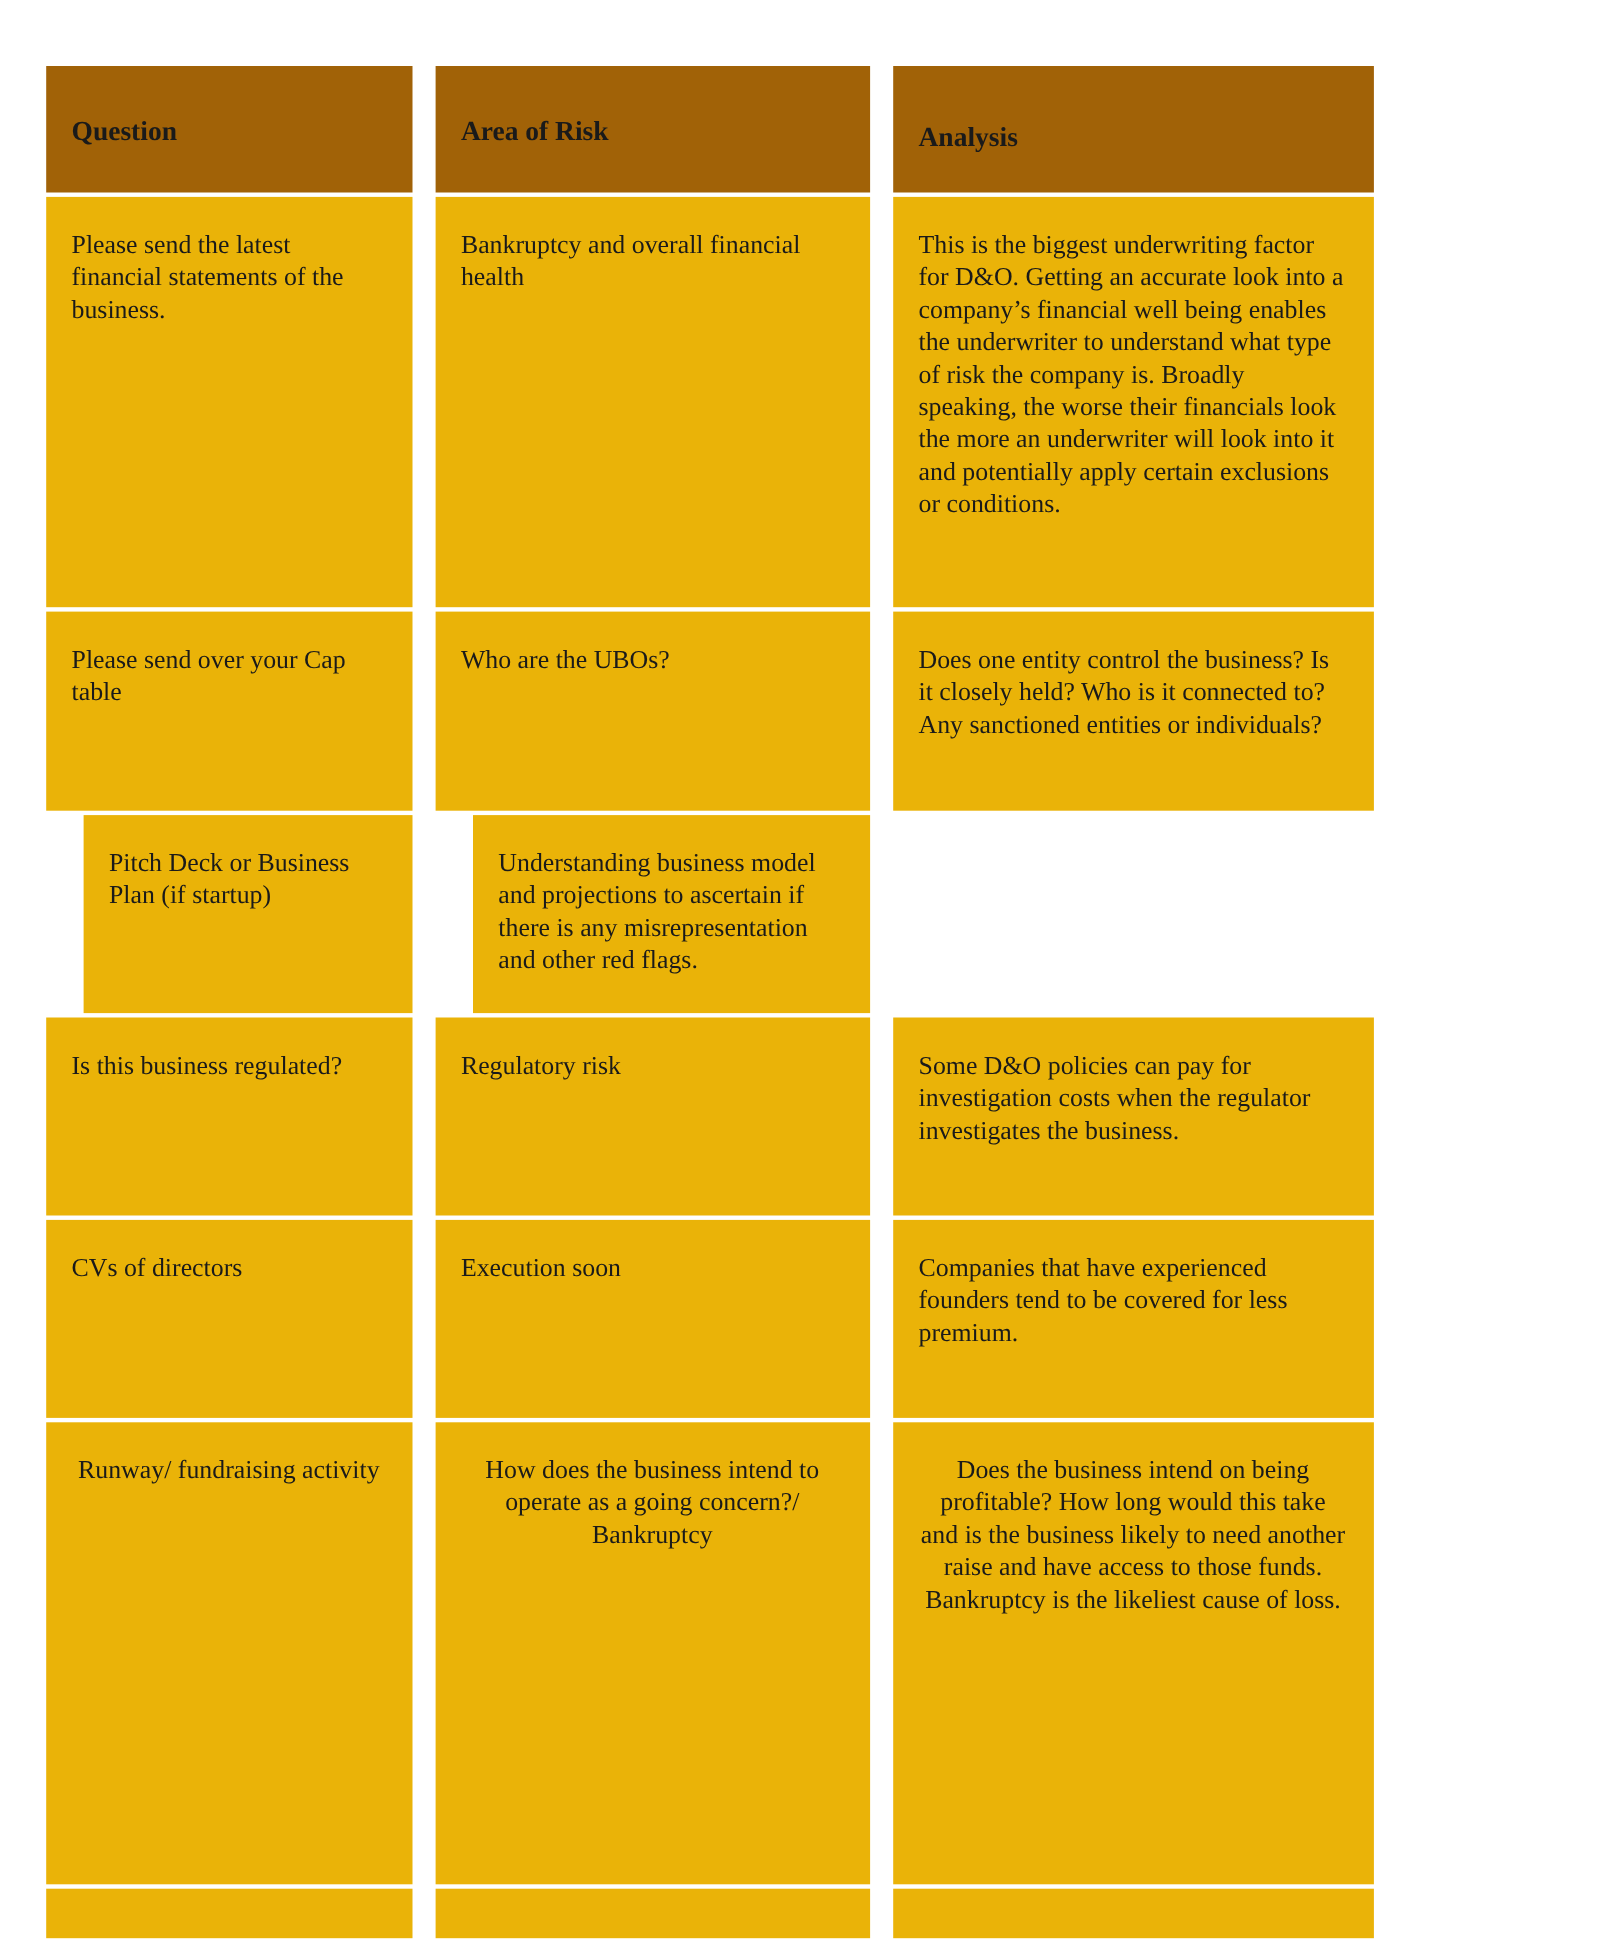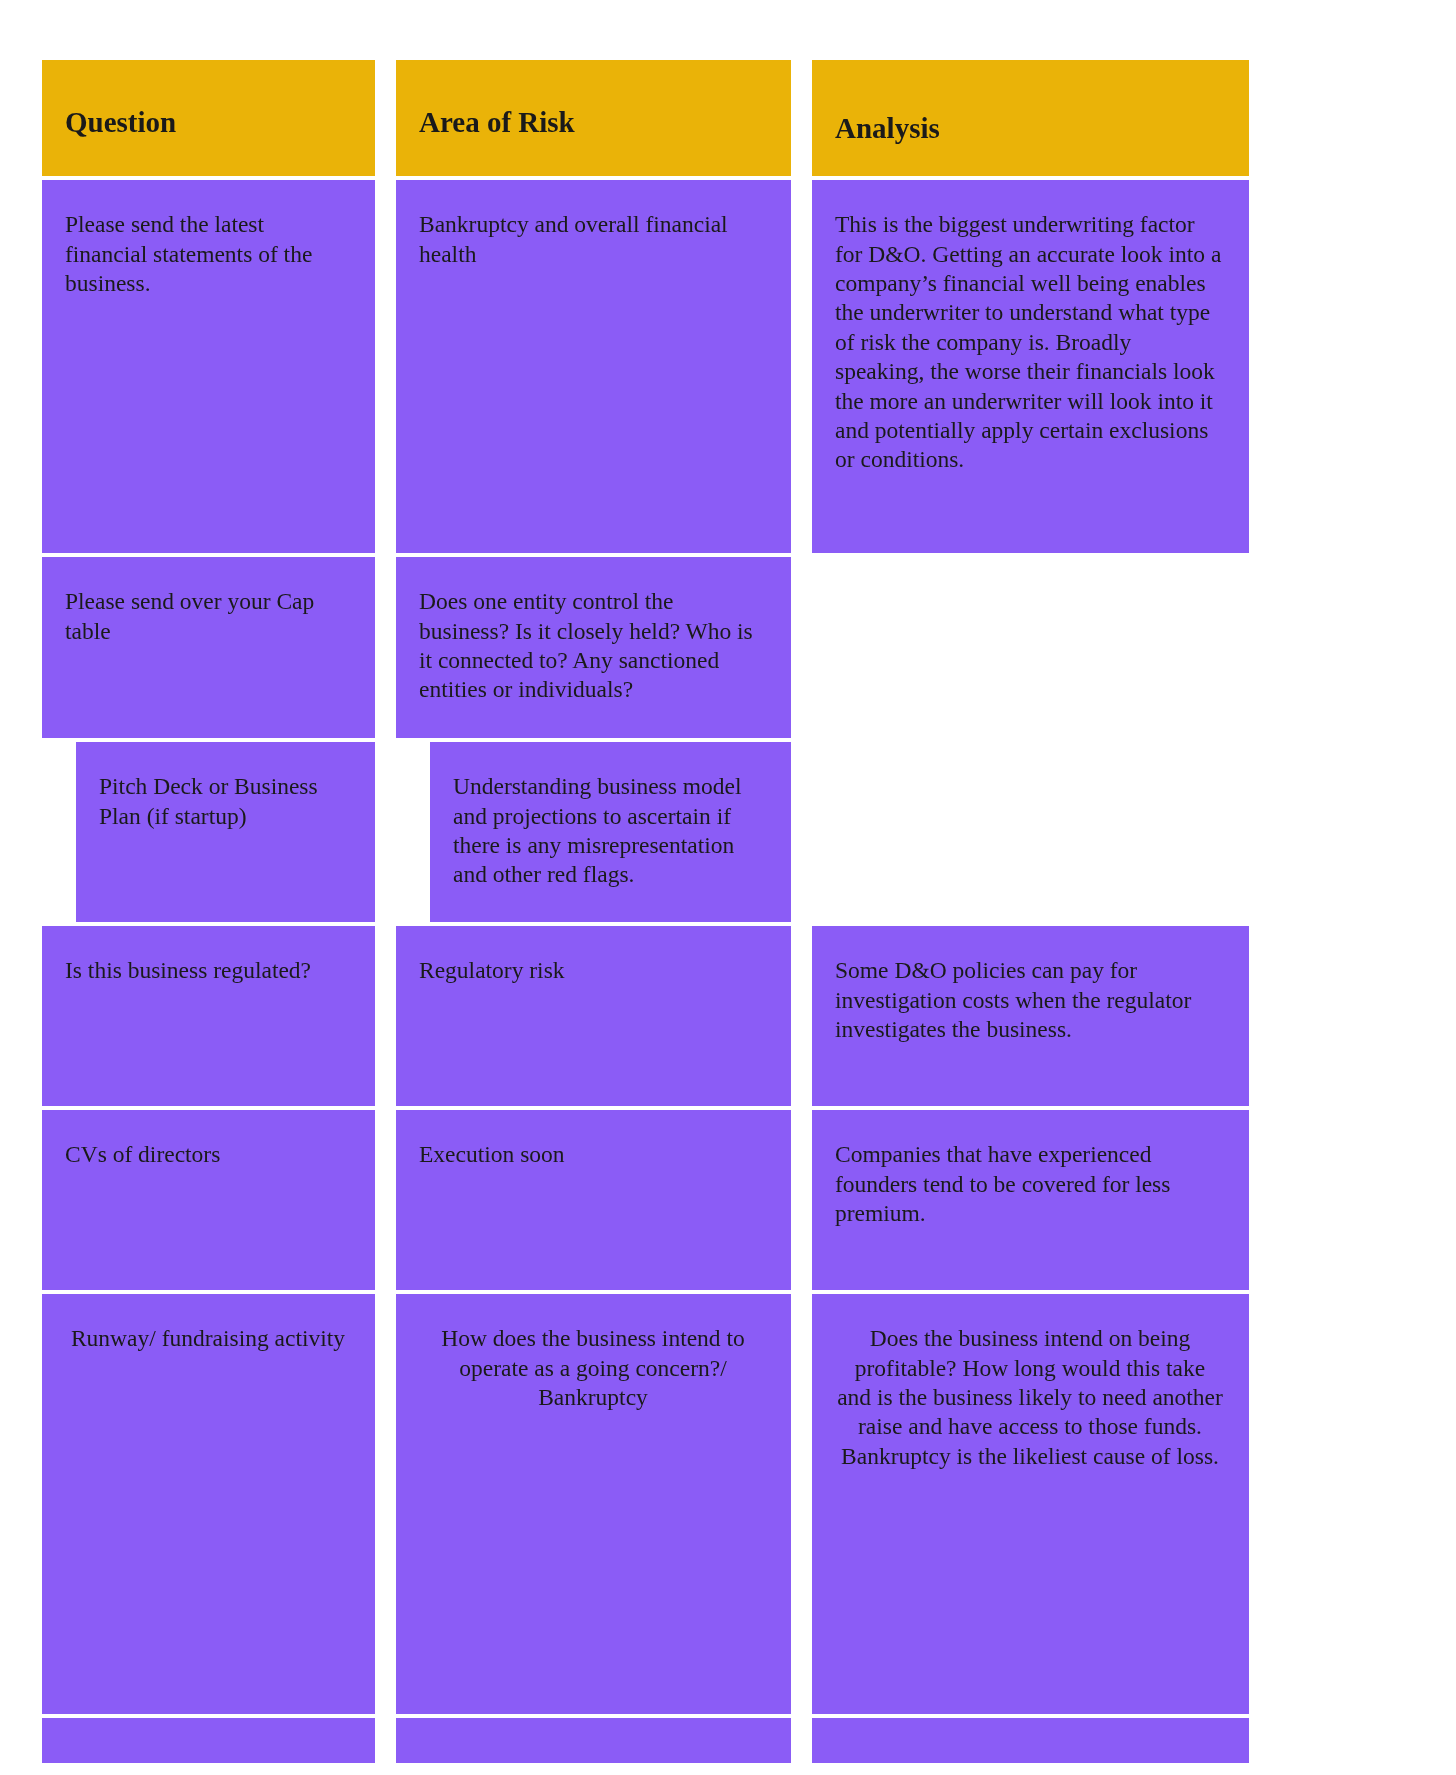--- a/index.html
+++ b/index.html
@@ -20,29 +20,29 @@
     top: 60px;
     width: 1207px;
   }
   .row {
     display: grid;
     grid-template-columns: 333px 395px 437px;
     column-gap: 21px;
     margin-bottom: 4px;
   }
   .cell {
-    background: #8b5cf6;
+    background: #eab308;
     padding: 30px 24px 24px 23px;
     font-size: 23.5px;
     line-height: 1.25;
   }
   .row.header .cell {
-    background: #eab308;
+    background: #a16207;
     font-weight: 700;
-    font-size: 29px;
+    font-size: 25px;
     padding-top: 44px;
     padding-bottom: 30px;
   }
   .row.header { margin-bottom: 4px; }
   .row.header .cell.analysis-h { padding-top: 50px; }
   .rh  > .cell { min-height: 115px; }
   .r1  > .cell { min-height: 373px; }
   .r2  > .cell { min-height: 181px; }
   .r3  > .cell { min-height: 180px; margin-left: 34px; }
   .r4  > .cell { min-height: 180px; }
@@ -62,20 +62,21 @@
   </div>
 
   <div class="row r1">
     <div class="cell">Please send the latest financial statements of the business.</div>
     <div class="cell">Bankruptcy and overall financial health</div>
     <div class="cell">This is the biggest underwriting factor for D&amp;O. Getting an accurate look into a company’s financial well being enables the underwriter to understand what type of risk the company is. Broadly speaking, the worse their financials look the more an underwriter will look into it and potentially apply certain exclusions or conditions.</div>
   </div>
 
   <div class="row r2">
     <div class="cell">Please send over your Cap table</div>
+    <div class="cell">Who are the UBOs?</div>
     <div class="cell">Does one entity control the business? Is it closely held? Who is it connected to? Any sanctioned entities or individuals?</div>
   </div>
 
   <div class="row r3">
     <div class="cell">Pitch Deck or Business Plan (if startup)</div>
     <div class="cell">Understanding business model and projections to ascertain if there is any misrepresentation and other red flags.</div>
   </div>
 
   <div class="row r4">
     <div class="cell">Is this business regulated?</div>

